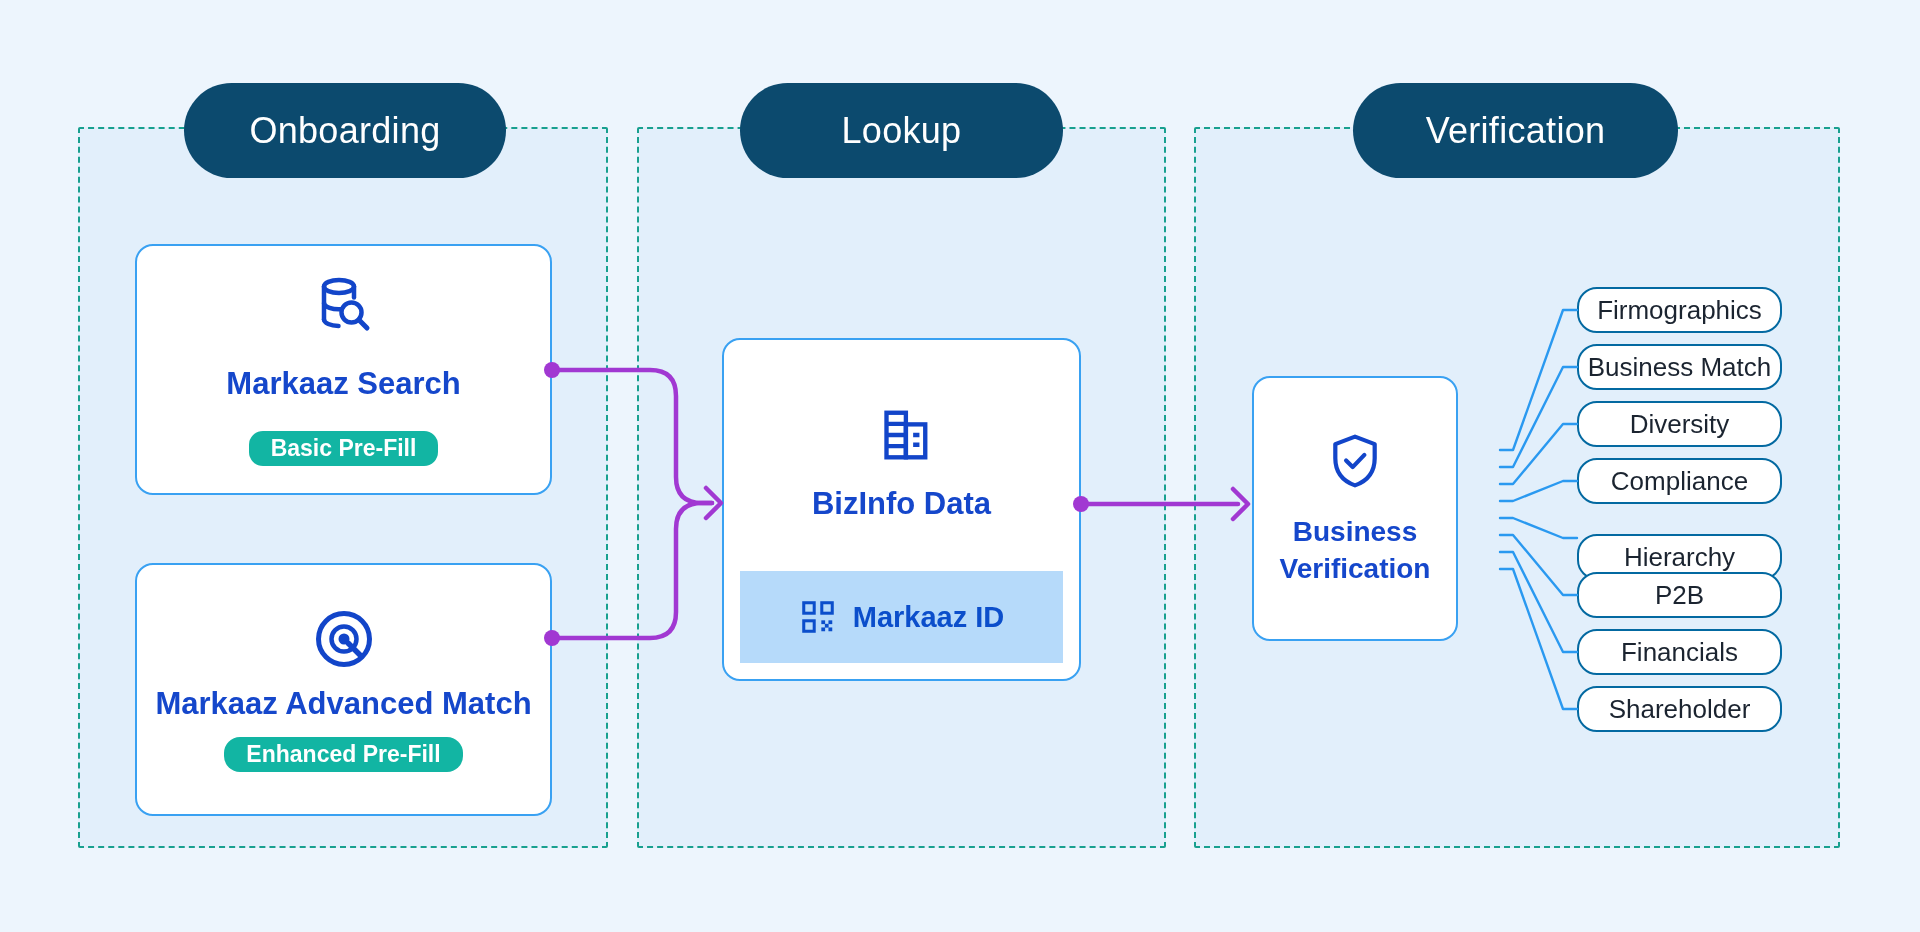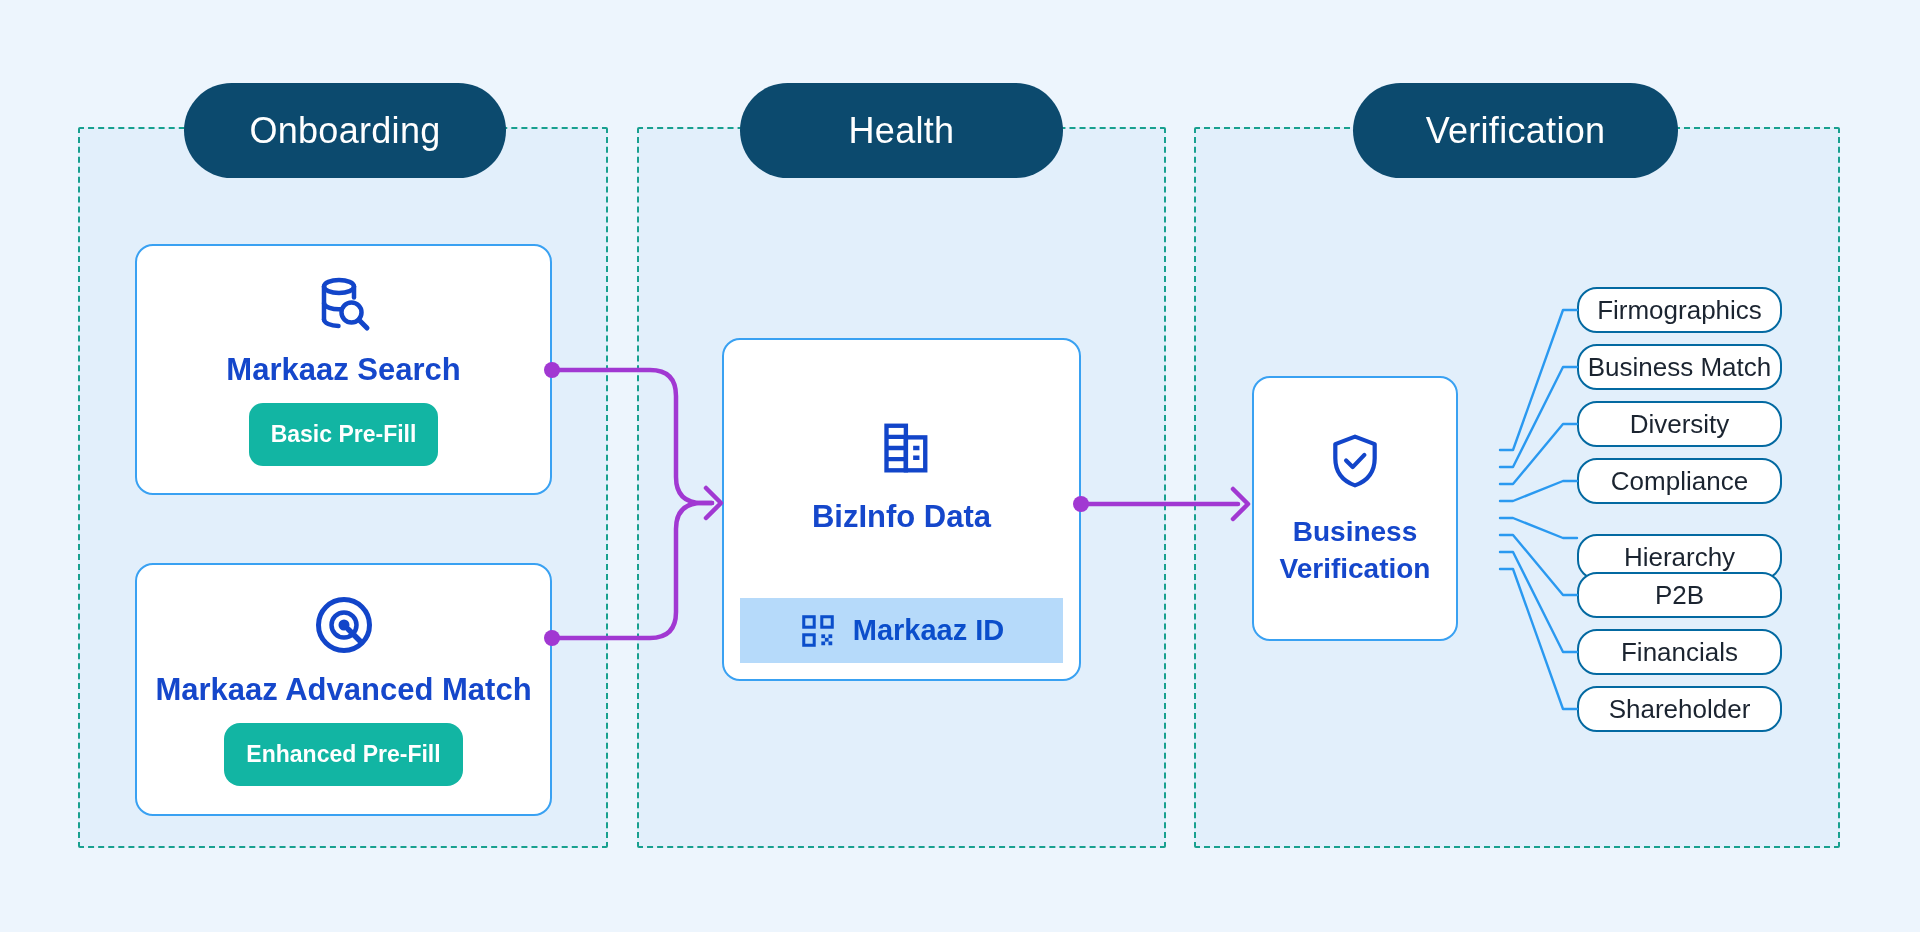--- a/index.html
+++ b/index.html
@@ -25,31 +25,31 @@
     font-size:36px;font-weight:500;letter-spacing:.3px;z-index:3;
   }
   .pill-onboarding{left:184px;width:322px;}
   .pill-lookup{left:740px;width:323px;}
   .pill-verification{left:1353px;width:325px;}
   
   .card{
     position:absolute;background:#ffffff;border:2px solid #39a1f2;border-radius:18px;
     z-index:2;display:flex;flex-direction:column;align-items:center;justify-content:center;
   }
-  .card-search{left:135px;top:244px;width:417px;height:251px;gap:14px;}
+  .card-search{left:135px;top:244px;width:417px;height:251px;gap:28px;}
   .card-match{left:135px;top:523px;width:417px;height:253px;gap:14px;margin-top:40px;}
   .card-title{font-size:31px;font-weight:600;color:#1547cb;line-height:38px;white-space:nowrap;}
   .badge{
     background:#12b5a3;color:#ffffff;font-size:23px;font-weight:700;
-    line-height:35px;padding:14px 22px;border-radius:16px;white-space:nowrap;
+    line-height:35px;padding:0 22px;border-radius:16px;white-space:nowrap;
   }
   .card-bizinfo{left:722px;top:338px;width:359px;height:343px;padding:16px;gap:0;overflow:hidden;justify-content:flex-start;align-items:stretch;}
   .bizinfo-top{flex:1;display:flex;flex-direction:column;align-items:center;justify-content:center;gap:18px;}
   .bizinfo-band{
-    height:65px;background:#b6dafa;display:flex;align-items:center;justify-content:center;gap:16px;
+    height:92px;background:#b6dafa;display:flex;align-items:center;justify-content:center;gap:16px;
     font-size:29px;font-weight:600;color:#0b4ecb;
   }
   .card-bv{left:1252px;top:376px;width:206px;height:265px;gap:22px;}
   .bv-title{font-size:28px;font-weight:600;color:#1547cb;line-height:37px;text-align:center;}
   
   .output-pill{
     position:absolute;left:1577px;width:205px;height:46px;
     background:#ffffff;border:2px solid #0369a1;border-radius:20px;
     display:flex;align-items:center;justify-content:center;
     font-size:26px;font-weight:500;color:#1b2430;z-index:2;white-space:nowrap;
@@ -66,21 +66,21 @@
 <div class="stage">
 
   <div class="zone zone-onboarding"></div>
   <div class="zone zone-lookup"></div>
   <div class="zone zone-verification"></div>
 
   <div class="section-pill pill-onboarding">
     <span>Onboarding</span>
   </div>
   <div class="section-pill pill-lookup">
-    <span>Health</span>
+    <span>Lookup</span>
   </div>
   <div class="section-pill pill-verification">
     <span>Verification</span>
   </div>
 
   <div class="card card-search">
     <svg class="icon" width="64" height="64" viewBox="0 0 64 64">
       <g fill="none" stroke="#1245c9" stroke-width="4.5" stroke-linecap="round">
         <ellipse cx="27" cy="13.5" rx="15" ry="6.5"></ellipse>
         <path d="M12 13.5 V46.5"></path>

